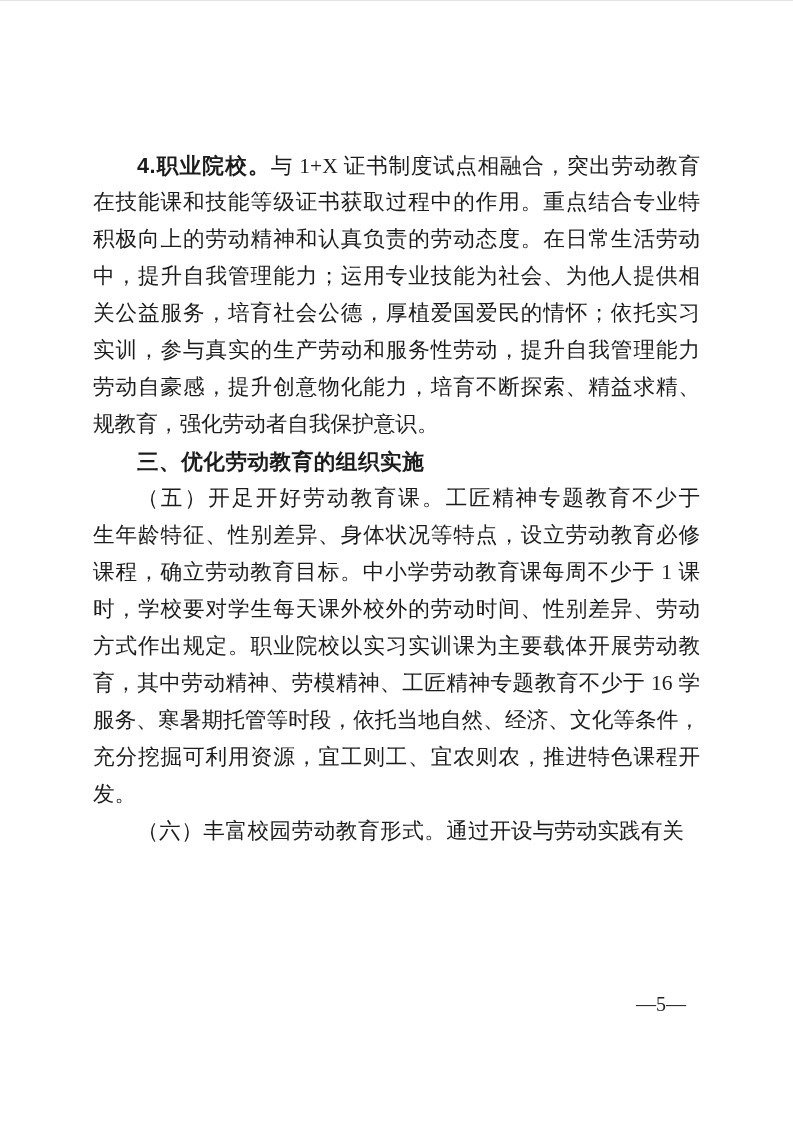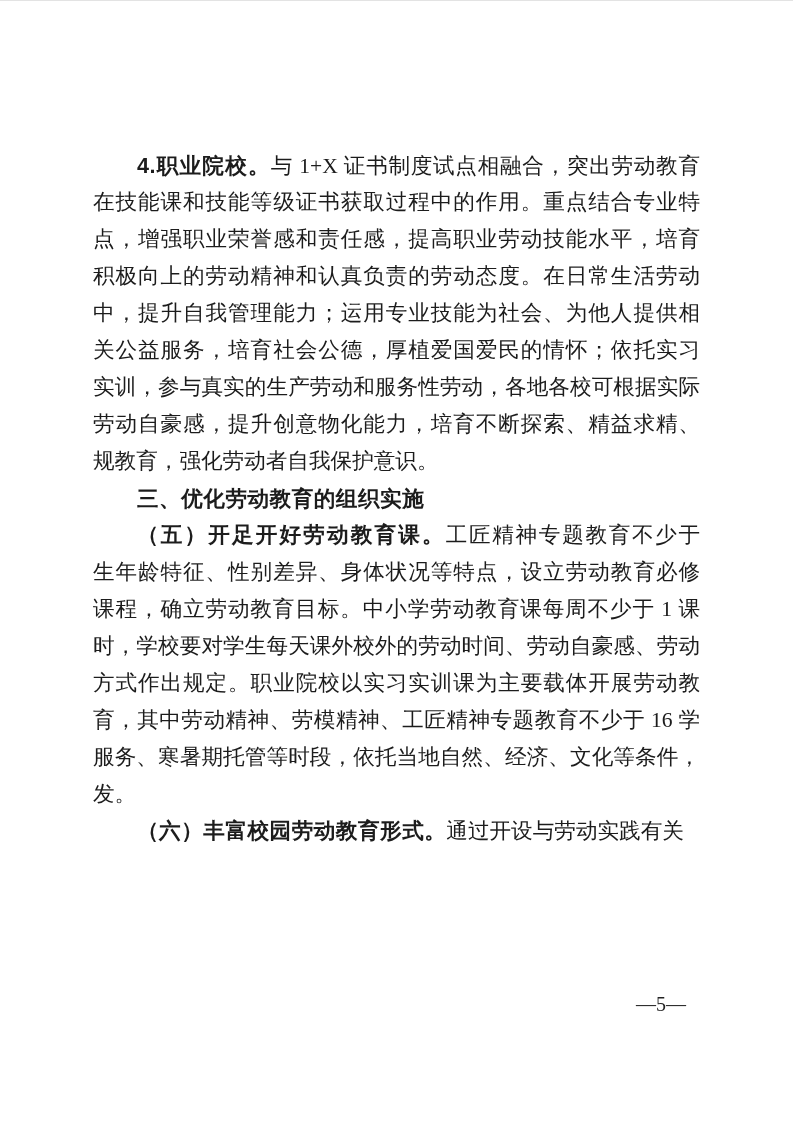--- a/index.html
+++ b/index.html
@@ -36,21 +36,21 @@
   }
   .line.indent {
     padding-left: 44px;
   }
   .em-hei {
     font-weight: bold;
     font-family: "Liberation Sans", "DejaVu Sans", sans-serif;
     letter-spacing: 0.5px;
   }
   .em-kai {
-    font-weight: bold;
+    font-weight: normal;
     letter-spacing: 0.5px;
   }
   .page-number {
     position: absolute;
     left: 636px;
     top: 992px;
     width: 60px;
     font-size: 20px;
     color: #222222;
     text-align: left;
@@ -58,32 +58,32 @@
     font-family: "Liberation Serif", "DejaVu Serif", serif;
   }
 </style>
 </head>
 <body>
 
 <div class="page">
   <div class="doc-body" id="doc-body">
       <div class="line fill indent"><span class="em-hei">4.职业院校。</span><span class="">与 1+X 证书制度试点相融合，突出劳动教育</span></div>
       <div class="line fill"><span class="">在技能课和技能等级证书获取过程中的作用。重点结合专业特</span></div>
-      <div class="line fill"><span class="">点，增强职业荣誉感和责任感，提高职业劳动技能水平，培育</span></div>
       <div class="line fill"><span class="">积极向上的劳动精神和认真负责的劳动态度。在日常生活劳动</span></div>
       <div class="line fill"><span class="">中，提升自我管理能力；运用专业技能为社会、为他人提供相</span></div>
       <div class="line fill"><span class="">关公益服务，培育社会公德，厚植爱国爱民的情怀；依托实习</span></div>
-      <div class="line fill"><span class="">实训，参与真实的生产劳动和服务性劳动，各地各校可根据实际</span></div>
+      <div class="line fill"><span class="">实训，参与真实的生产劳动和服务性劳动，提升自我管理能力</span></div>
       <div class="line fill"><span class="">劳动自豪感，提升创意物化能力，培育不断探索、精益求精、</span></div>
       <div class="line"><span class="">规教育，强化劳动者自我保护意识。</span></div>
       <div class="line indent"><span class="em-hei">三、优化劳动教育的组织实施</span></div>
       <div class="line fill indent"><span class="em-kai">（五）开足开好劳动教育课。</span><span class="">工匠精神专题教育不少于</span></div>
       <div class="line fill"><span class="">生年龄特征、性别差异、身体状况等特点，设立劳动教育必修</span></div>
       <div class="line fill"><span class="">课程，确立劳动教育目标。中小学劳动教育课每周不少于 1 课</span></div>
-      <div class="line fill"><span class="">时，学校要对学生每天课外校外的劳动时间、劳动自豪感、劳动</span></div>
+      <div class="line fill"><span class="">时，学校要对学生每天课外校外的劳动时间、性别差异、劳动</span></div>
       <div class="line fill"><span class="">方式作出规定。职业院校以实习实训课为主要载体开展劳动教</span></div>
       <div class="line fill"><span class="">育，其中劳动精神、劳模精神、工匠精神专题教育不少于 16 学</span></div>
       <div class="line fill"><span class="">服务、寒暑期托管等时段，依托当地自然、经济、文化等条件，</span></div>
+      <div class="line fill"><span class="">充分挖掘可利用资源，宜工则工、宜农则农，推进特色课程开</span></div>
       <div class="line"><span class="">发。</span></div>
       <div class="line indent"><span class="em-kai">（六）丰富校园劳动教育形式。</span><span class="">通过开设与劳动实践有关</span></div>
     </div>
   <div class="page-number">—5—</div>
 </div>
 
 </body></html>

